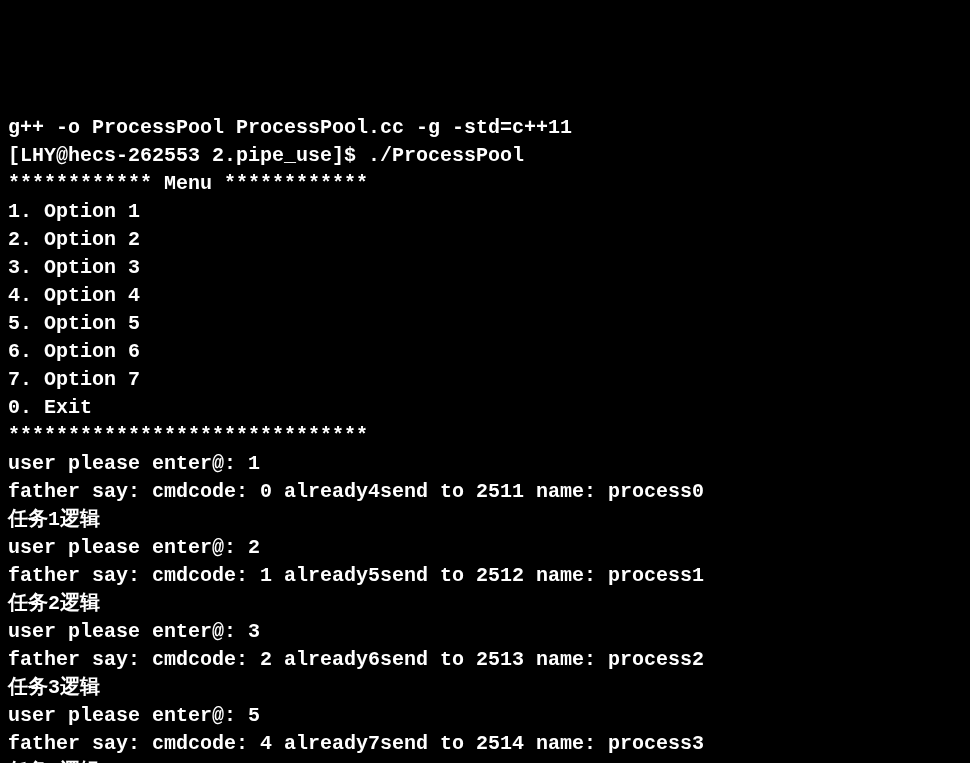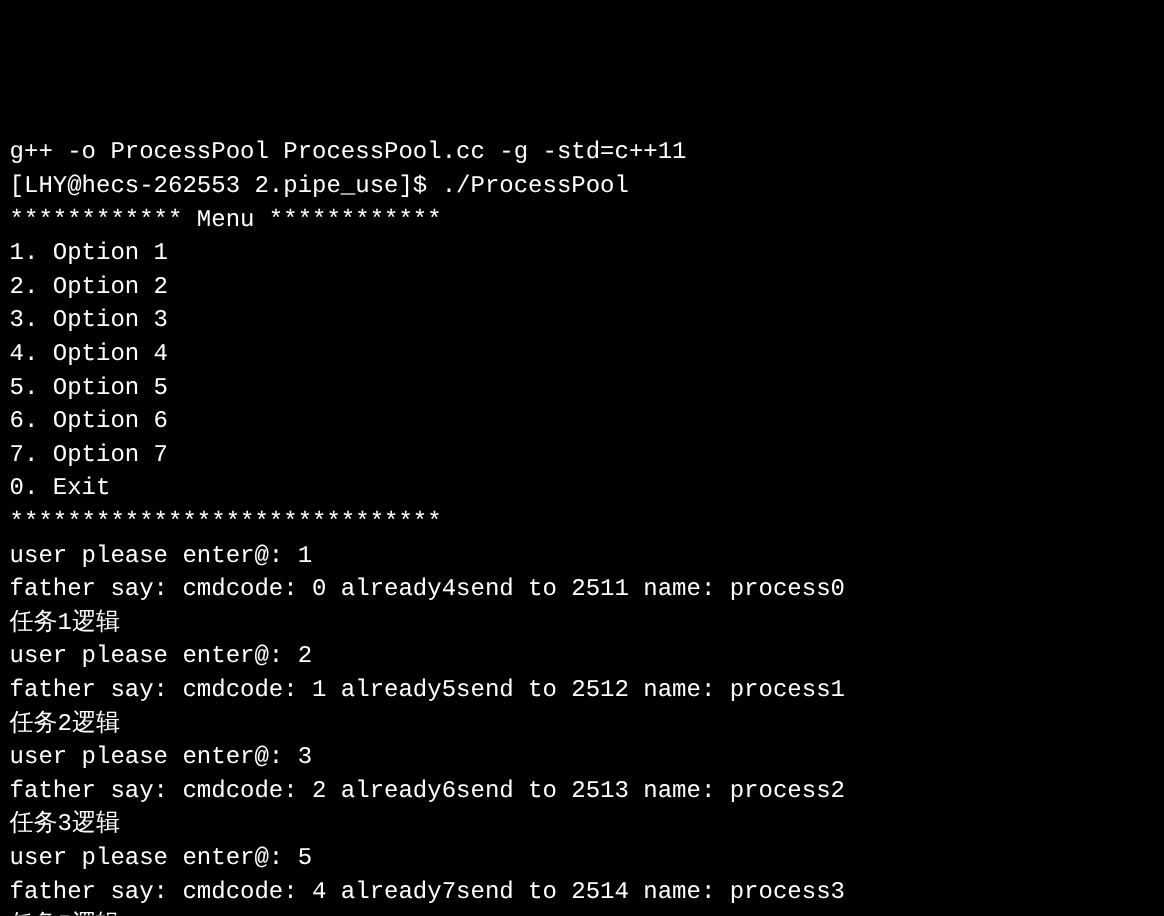--- a/index.html
+++ b/index.html
@@ -8,21 +8,21 @@
       color: #fff;
       font-family: "Courier New", monospace;
       font-size: 20px;
       line-height: 1.4;
       padding: 2px 8px;
       width: 970px;
       height: 763px;
       overflow: hidden;
       white-space: pre;
     }
-    .line { display: block; }
+    .line { display: block; font-weight: bold; }
   </style>
 </head>
 <body>
 
 
 
 <span class="line">g++ -o ProcessPool ProcessPool.cc -g -std=c++11</span><span class="line"><span>[LHY@hecs-262553 2.pipe_use]$ </span><span>./ProcessPool</span></span><span class="line">************ Menu ************</span><span class="line">1. Option 1</span><span class="line">2. Option 2</span><span class="line">3. Option 3</span><span class="line">4. Option 4</span><span class="line">5. Option 5</span><span class="line">6. Option 6</span><span class="line">7. Option 7</span><span class="line">0. Exit</span><span class="line">******************************</span><span class="line">user please enter@: 1</span><span class="line">father say: cmdcode: 0 already4send to 2511 name: process0</span><span class="line">任务1逻辑</span><span class="line">user please enter@: 2</span><span class="line">father say: cmdcode: 1 already5send to 2512 name: process1</span><span class="line">任务2逻辑</span><span class="line">user please enter@: 3</span><span class="line">father say: cmdcode: 2 already6send to 2513 name: process2</span><span class="line">任务3逻辑</span><span class="line">user please enter@: 5</span><span class="line">father say: cmdcode: 4 already7send to 2514 name: process3</span><span class="line">任务5逻辑</span>
 
 
 

